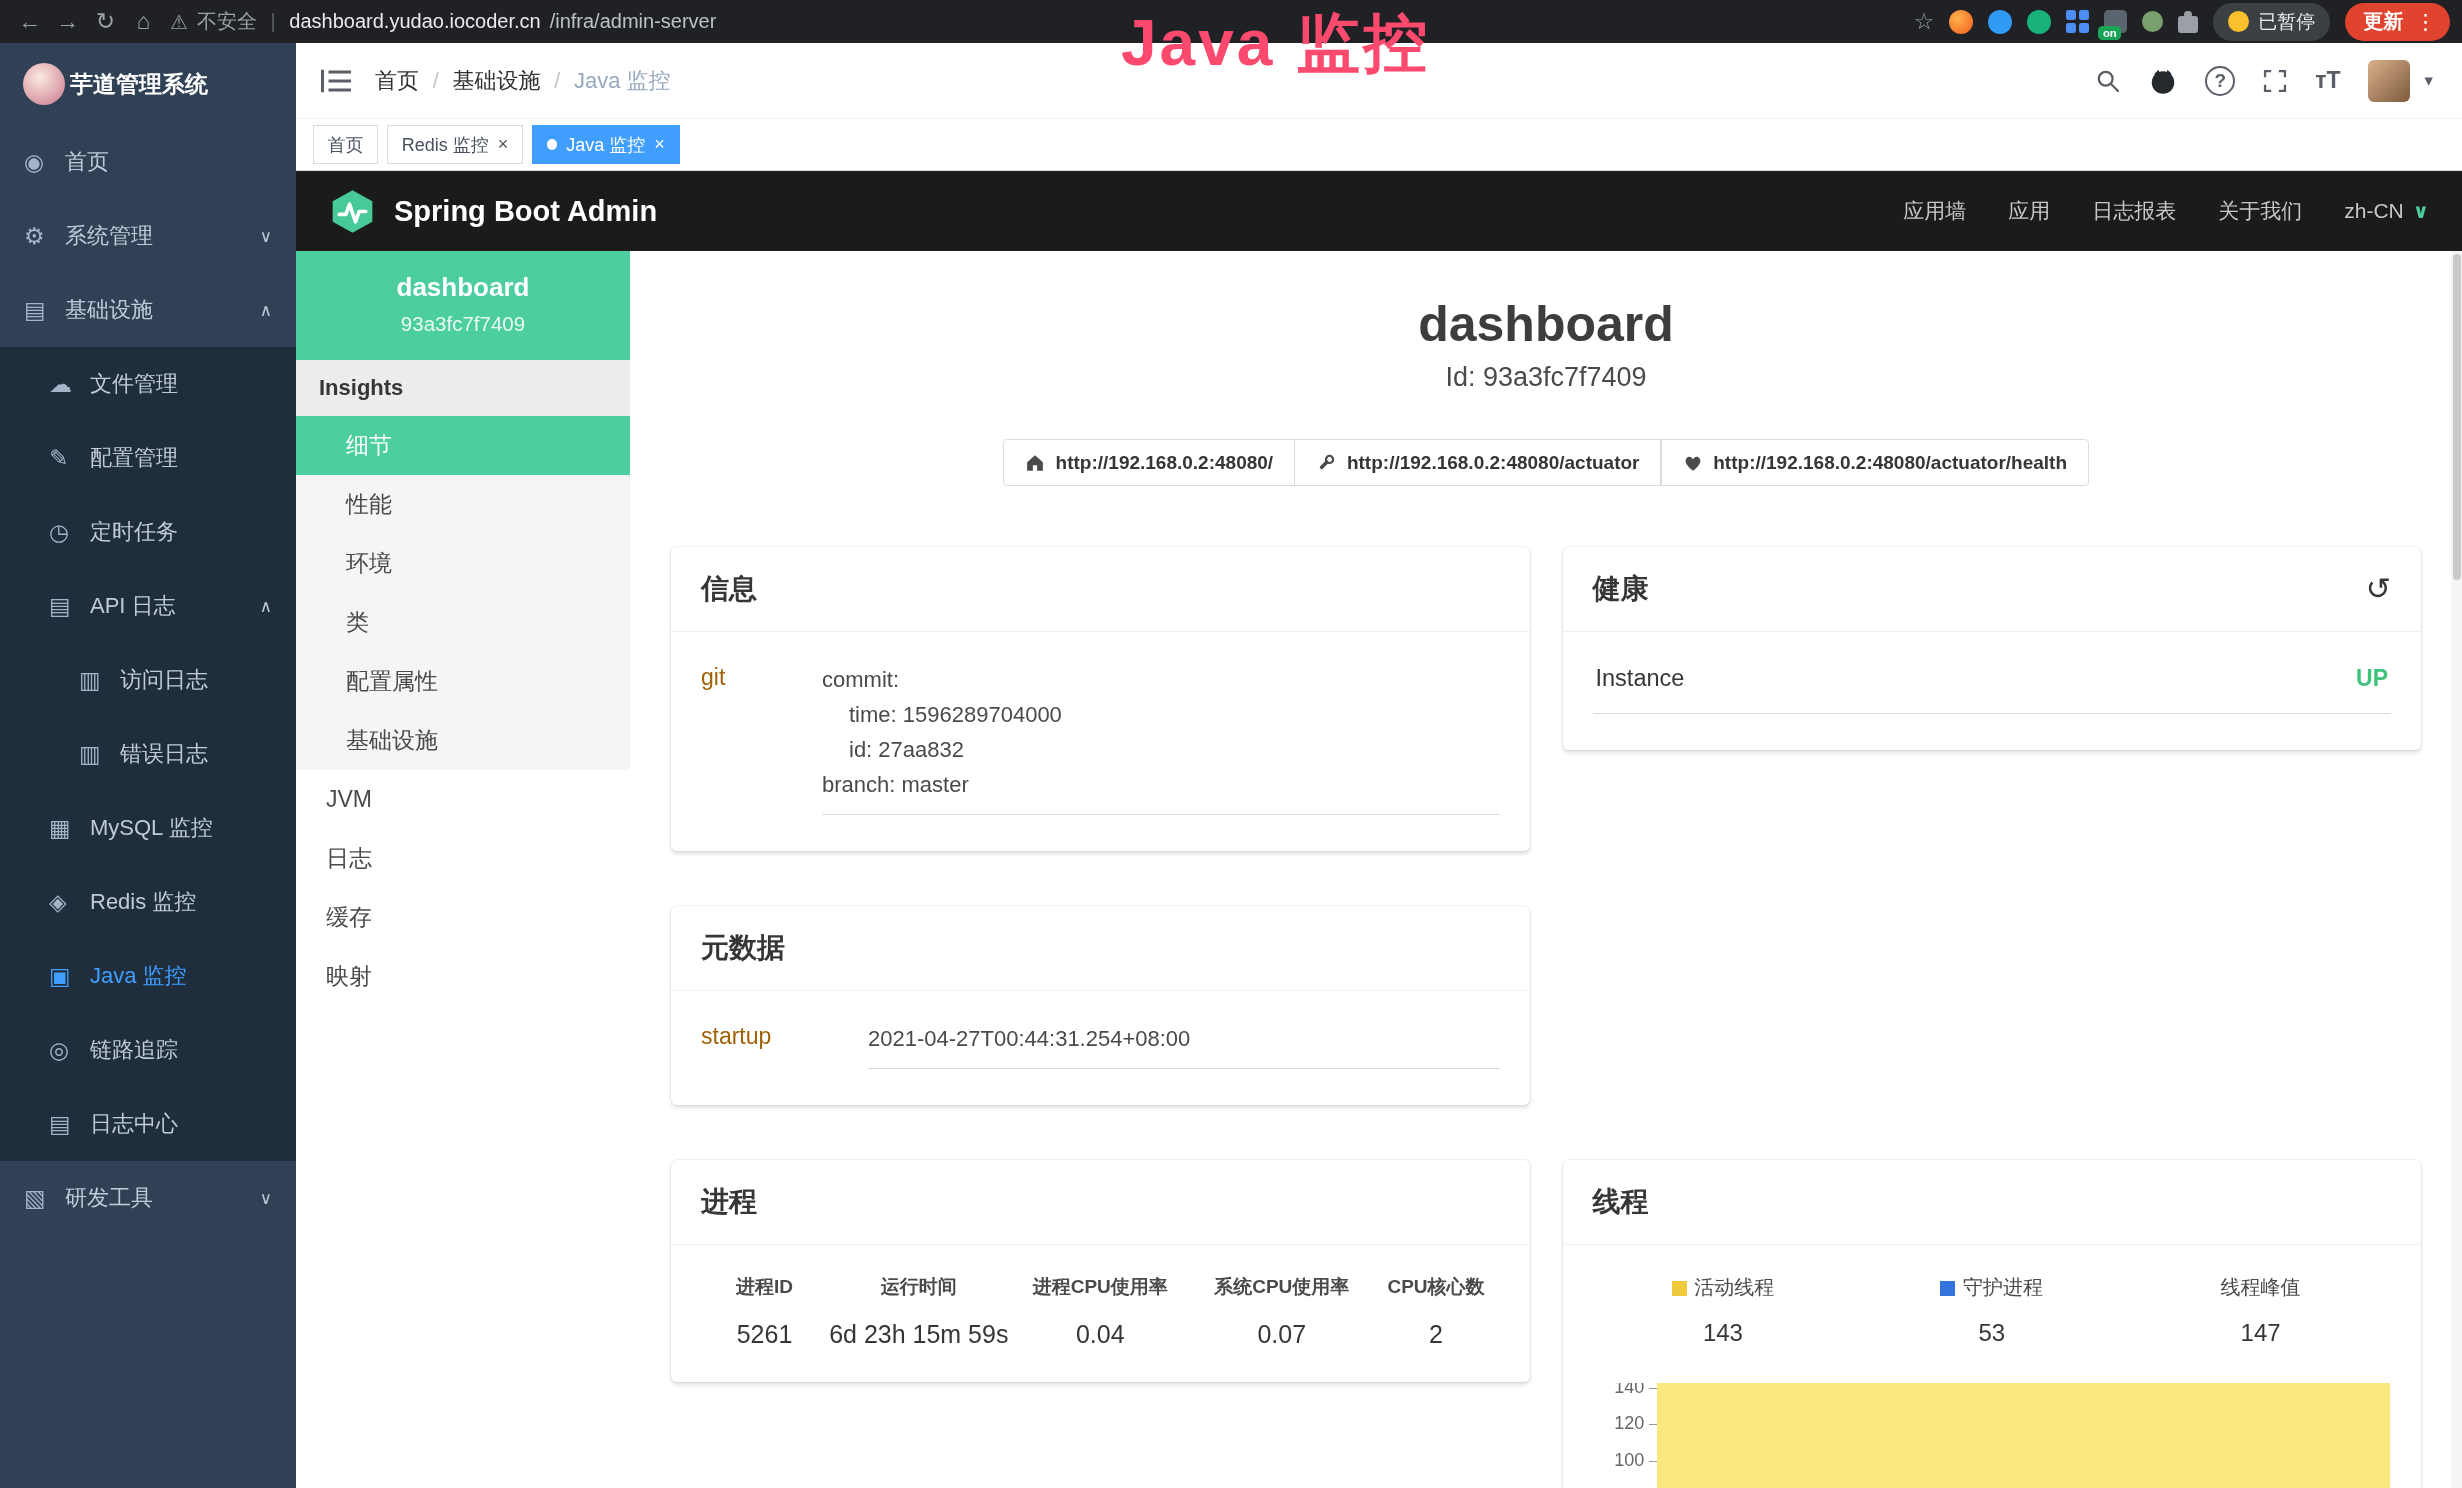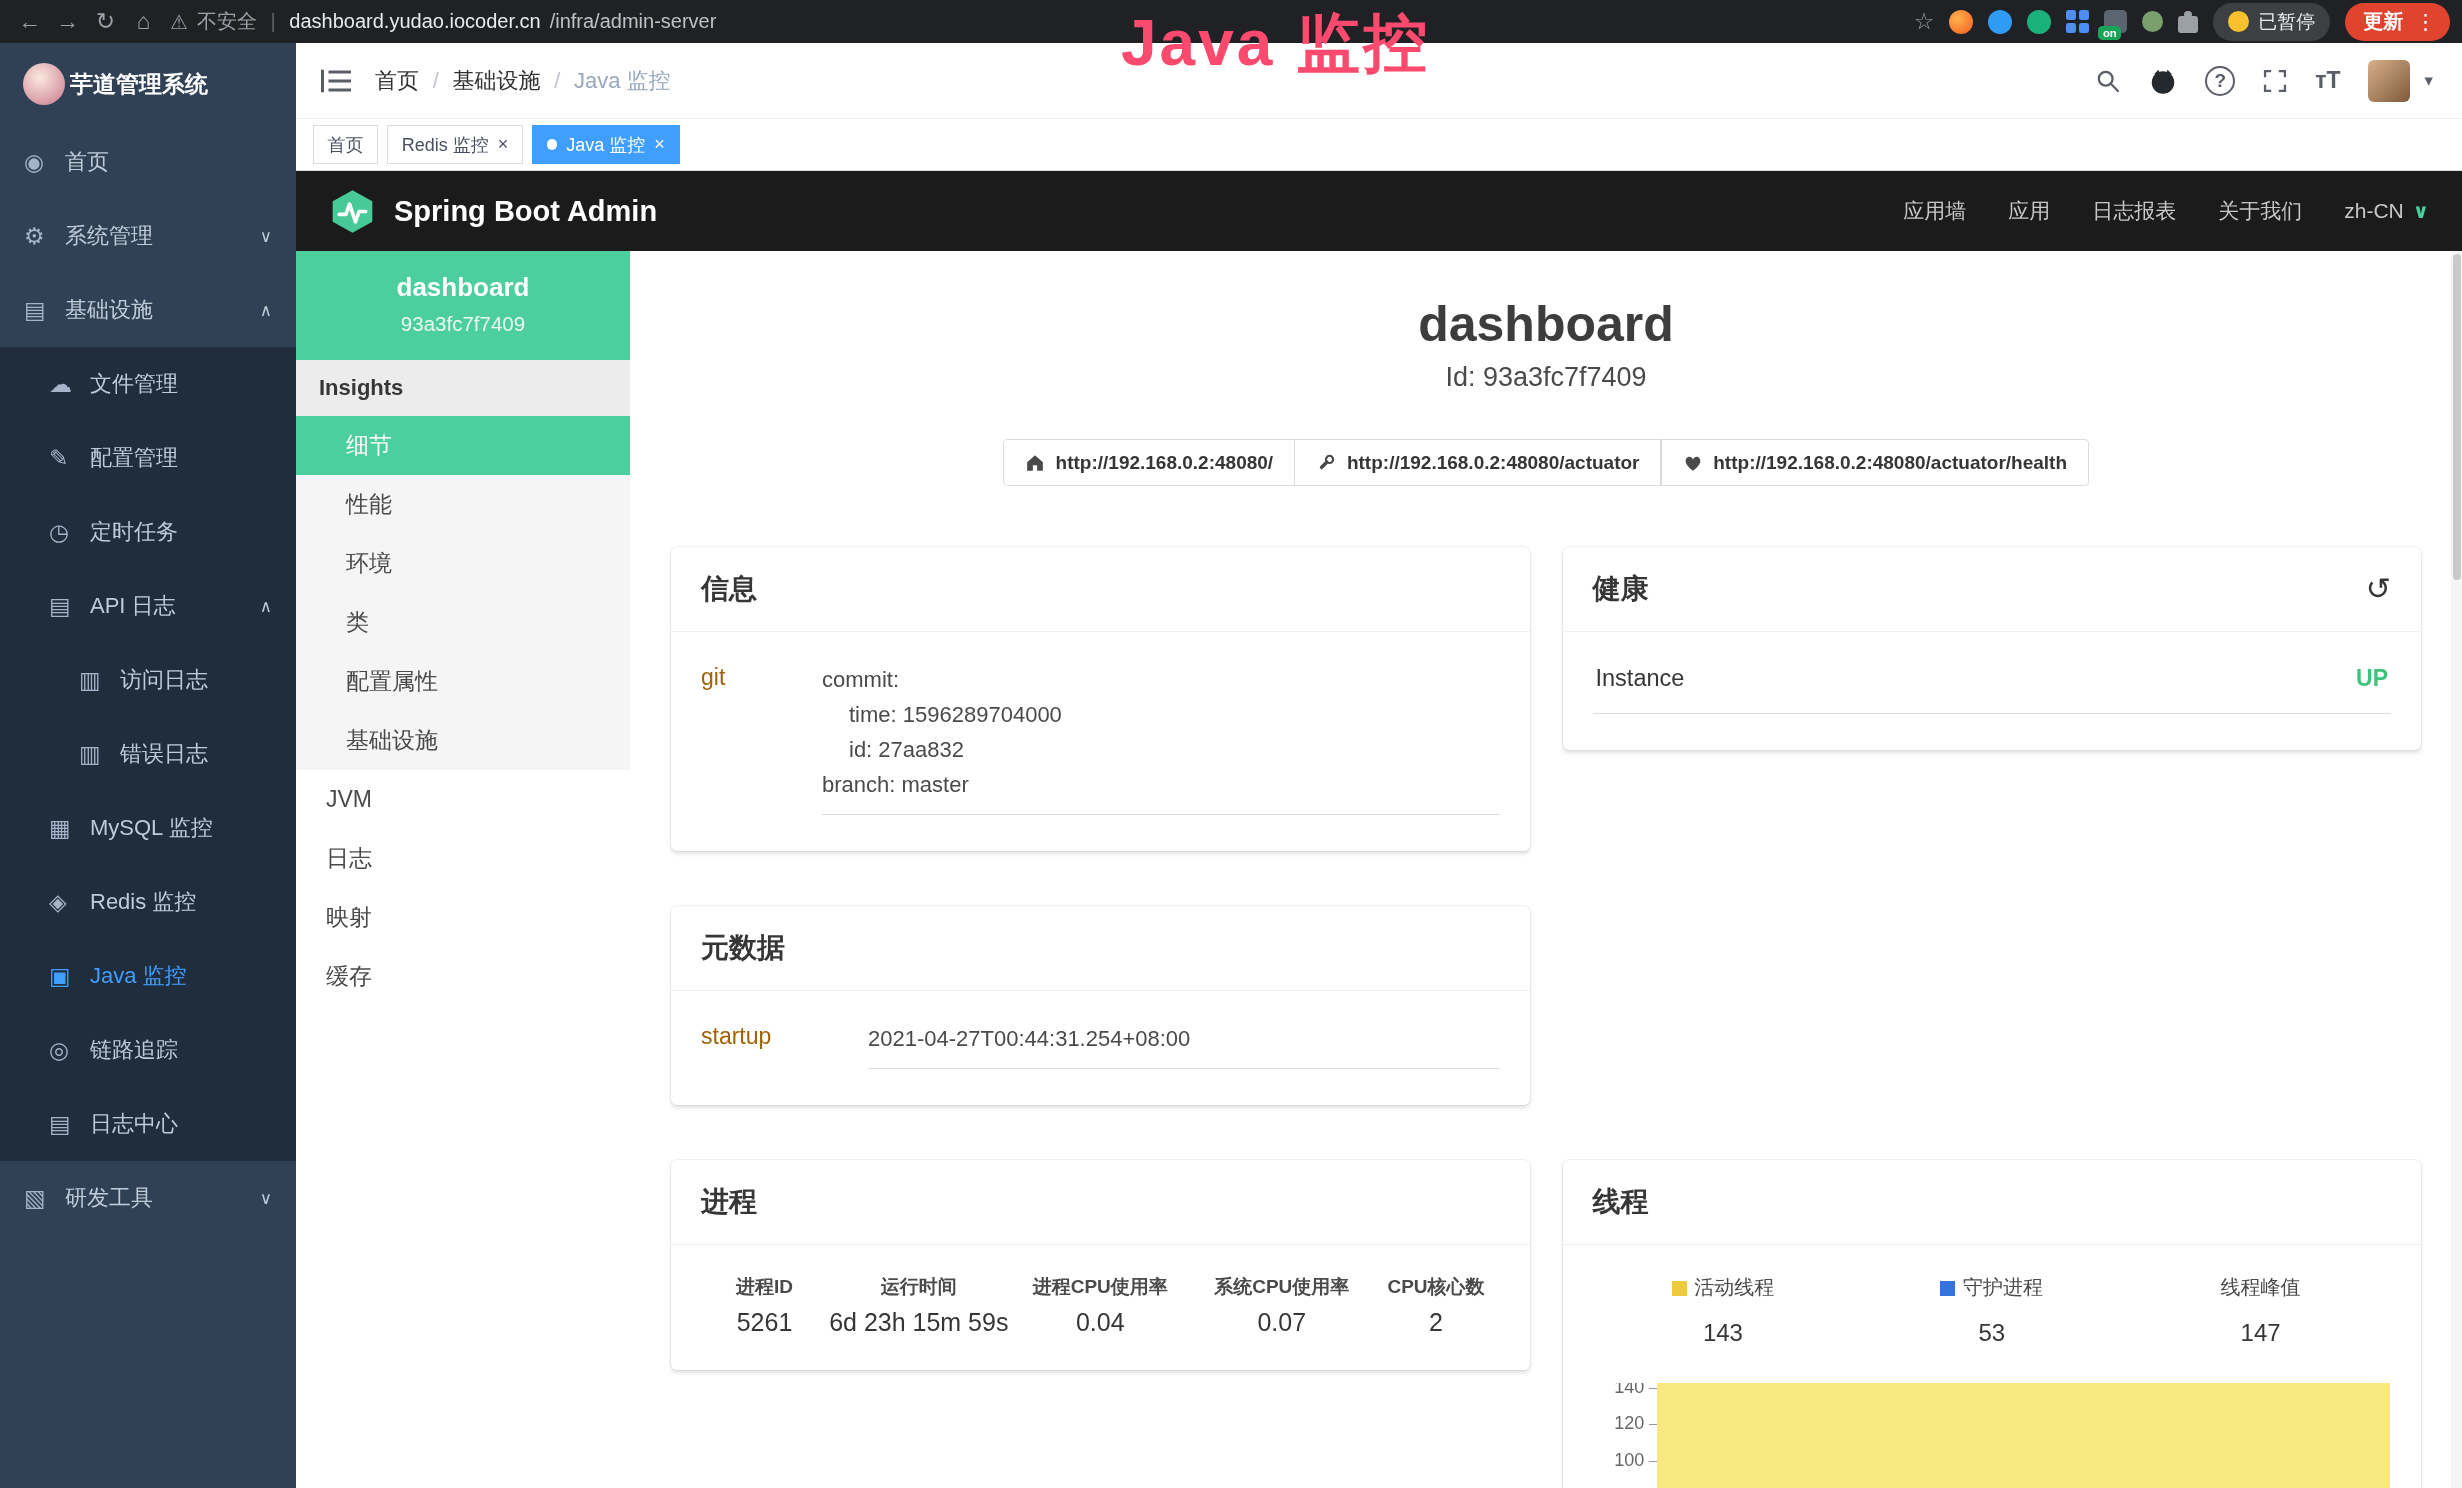--- a/index.html
+++ b/index.html
@@ -122,21 +122,21 @@
 
   .health-body { padding:27px 30px 36px; }
   .health-row { display:flex; align-items:center; border-bottom:1.5px solid #dbdbdb; padding:6px 3px 21px; font-size:23.5px; color:#363636; }
   .health-status { margin-left:auto; color:#3fc37c; font-weight:700; font-size:23px; }
 
   .proc-body { padding:29px 30px 33px; }
   .proc-table { display:flex; }
   .pcol { flex:1; text-align:center; }
   .pcol.narrow { flex:.7; }
   .phead { font-size:19px; font-weight:700; color:#4a4a4a; }
-  .pval { margin-top:8px; font-size:25px; color:#363636; }
+  .pval { margin-top:20px; font-size:25px; color:#363636; }
 
   .thr-body { padding:29px 26px 0; }
   .legend { display:flex; }
   .lcell { flex:1; text-align:center; }
   .lsq { display:inline-block; width:15px; height:15px; margin-right:7.6px; vertical-align:-1.5px; }
   .lsq.yellow { background:#f0ca3d; }
   .lsq.blue { background:#3273dc; }
   .llabel { font-size:20px; color:#4a4a4a; }
   .lval { margin-top:18px; font-size:24px; color:#363636; }
   .thr-chart { margin-top:36px; display:flex; height:121px; overflow:hidden; }
@@ -367,22 +367,22 @@
             <li class="active">细节</li>
             <li>性能</li>
             <li>环境</li>
             <li>类</li>
             <li>配置属性</li>
             <li>基础设施</li>
           </ul>
           <ul class="root-list">
             <li>JVM</li>
             <li>日志</li>
+            <li>缓存</li>
             <li>映射</li>
-            <li>缓存</li>
           </ul>
         </aside>
 
         <main class="sba-main">
           <h1 class="inst-title">dashboard</h1>
           <div class="inst-id">Id: 93a3fc7f7409</div>
 
           <div class="link-row">
             <a class="linkbtn">
               <svg width="20" height="20" viewBox="0 0 28 28">

